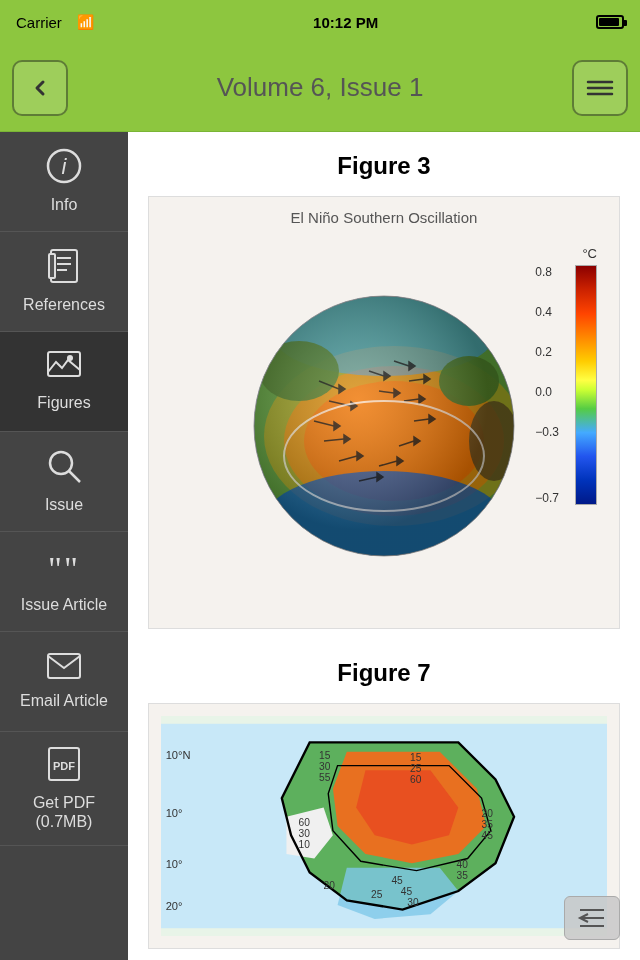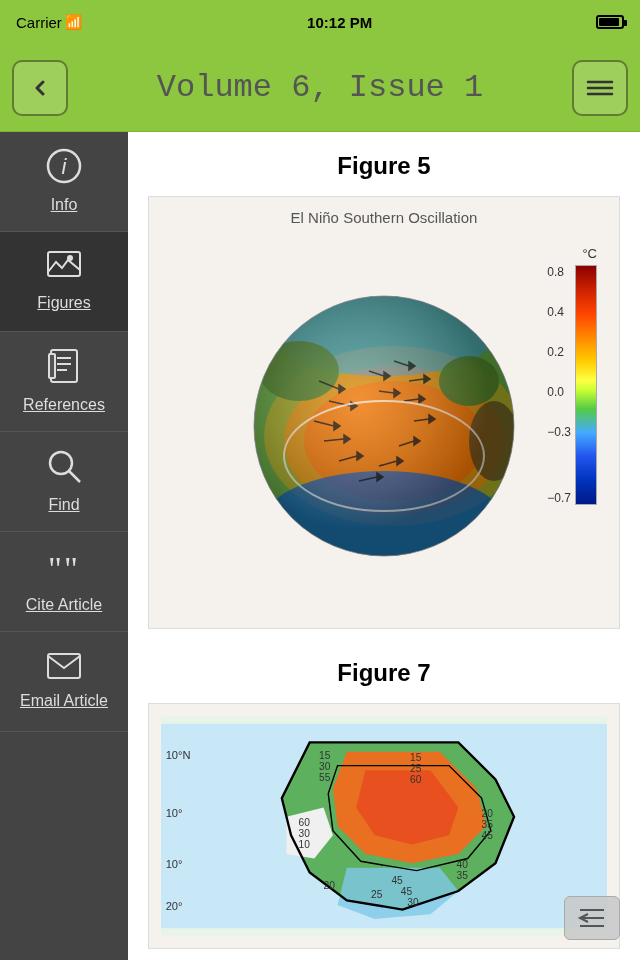--- a/index.html
+++ b/index.html
@@ -9,21 +9,21 @@
     
     .status-bar {
       width: 640px;
       height: 44px;
       background: #8dc63f;
       display: flex;
       align-items: center;
       justify-content: space-between;
       padding: 0 16px;
     }
-    .status-left { display: flex; align-items: center; gap: 4px; font-size: 15px; color: #000; font-weight: 500; }
+    .status-left { display: flex; align-items: center; gap: 16px; font-size: 15px; color: #000; font-weight: 500; }
     .status-center { font-size: 15px; color: #000; font-weight: 700; }
     .status-right { display: flex; align-items: center; gap: 6px; }
     .battery-icon { width: 28px; height: 14px; border: 2px solid #000; border-radius: 3px; position: relative; padding: 1px; }
     .battery-icon::after { content: ''; position: absolute; right: -5px; top: 3px; width: 3px; height: 6px; background: #000; border-radius: 0 1px 1px 0; }
     .battery-fill { height: 100%; width: 90%; background: #000; border-radius: 1px; }
 
     
     .nav-bar {
       width: 640px;
       height: 88px;
@@ -38,21 +38,21 @@
       width: 56px;
       height: 56px;
       border: 2px solid rgba(0,0,0,0.4);
       border-radius: 10px;
       background: rgba(255,255,255,0.15);
       display: flex;
       align-items: center;
       justify-content: center;
       cursor: pointer;
     }
-    .nav-title { font-size: 32px; color: #555; font-weight: 400; font-family: Liberation Mono, monospace; }
+    .nav-title { font-size: 26px; color: #555; font-weight: 400; }
 
     
     .main-layout {
       display: flex;
       width: 640px;
       height: 828px;
     }
 
     
     .sidebar {
@@ -75,21 +75,20 @@
       min-height: 100px;
     }
     .sidebar-item.active {
       background: #333;
     }
     .sidebar-item-label {
       font-size: 16px;
       color: #ddd;
       text-align: center;
       line-height: 1.2;
-      text-decoration: underline;
     }
     .sidebar-icon {
       color: #ddd;
       font-size: 32px;
       line-height: 1;
     }
 
     
     .content-area {
       flex: 1;
@@ -199,81 +198,90 @@
     <div class="sidebar-item">
       <span class="sidebar-icon">
         <svg width="36" height="36" viewBox="0 0 36 36" fill="none" stroke="#ddd" stroke-width="2.5">
           <circle cx="18" cy="18" r="16"></circle>
           <text x="18" y="26" text-anchor="middle" fill="#ddd" font-size="22" font-style="italic" stroke="none">i</text>
         </svg>
       </span>
       <span class="sidebar-item-label">Info</span>
     </div>
 
-    <div class="sidebar-item active">
-      <span class="sidebar-icon">
-        <svg width="36" height="32" viewBox="0 0 36 32" fill="none" stroke="#ddd" stroke-width="2">
-          <rect x="2" y="2" width="32" height="24" rx="2"></rect>
-          <polyline points="2,22 10,12 16,18 22,10 34,20" stroke="#ddd" stroke-width="2" fill="none"></polyline>
-          <circle cx="24" cy="8" r="3" fill="#ddd" stroke="none"></circle>
-        </svg>
-      </span>
-      <span class="sidebar-item-label">Figures</span>
-    </div>
-
     <div class="sidebar-item">
       <span class="sidebar-icon">
         <svg width="34" height="36" viewBox="0 0 34 36" fill="none" stroke="#ddd" stroke-width="2">
           <rect x="4" y="2" width="26" height="32" rx="2"></rect>
           <line x1="10" y1="10" x2="24" y2="10"></line>
           <line x1="10" y1="16" x2="24" y2="16"></line>
           <line x1="10" y1="22" x2="20" y2="22"></line>
           <rect x="2" y="6" width="6" height="24" rx="1" fill="#555" stroke="#ddd"></rect>
         </svg>
       </span>
       <span class="sidebar-item-label">References</span>
     </div>
 
+    <div class="sidebar-item active">
+      <span class="sidebar-icon">
+        <svg width="36" height="32" viewBox="0 0 36 32" fill="none" stroke="#ddd" stroke-width="2">
+          <rect x="2" y="2" width="32" height="24" rx="2"></rect>
+          <polyline points="2,22 10,12 16,18 22,10 34,20" stroke="#ddd" stroke-width="2" fill="none"></polyline>
+          <circle cx="24" cy="8" r="3" fill="#ddd" stroke="none"></circle>
+        </svg>
+      </span>
+      <span class="sidebar-item-label">Figures</span>
+    </div>
+
 
     <div class="sidebar-item">
       <span class="sidebar-icon">
         <svg width="36" height="36" viewBox="0 0 36 36" fill="none" stroke="#ddd" stroke-width="2.5">
           <circle cx="15" cy="15" r="11"></circle>
           <line x1="23" y1="23" x2="34" y2="34"></line>
         </svg>
       </span>
-      <span class="sidebar-item-label">Find</span>
+      <span class="sidebar-item-label">Issue</span>
     </div>
 
     <div class="sidebar-item">
       <span class="sidebar-icon">
         <svg width="36" height="36" viewBox="0 0 36 36" fill="#ddd" stroke="none">
           <text x="2" y="32" font-size="34" font-family="Georgia, serif">"</text>
           <text x="18" y="32" font-size="34" font-family="Georgia, serif">"</text>
         </svg>
       </span>
-      <span class="sidebar-item-label">Cite Article</span>
+      <span class="sidebar-item-label">Issue Article</span>
     </div>
 
     <div class="sidebar-item">
       <span class="sidebar-icon">
         <svg width="36" height="28" viewBox="0 0 36 28" fill="none" stroke="#ddd" stroke-width="2">
           <rect x="2" y="2" width="32" height="24" rx="2"></rect>
           <polyline points="2,4 18,16 34,4"></polyline>
         </svg>
       </span>
       <span class="sidebar-item-label">Email Article</span>
     </div>
 
+    <div class="sidebar-item">
+      <span class="sidebar-icon">
+        <svg width="34" height="36" viewBox="0 0 34 36" fill="none" stroke="#ddd" stroke-width="2">
+          <rect x="2" y="2" width="30" height="32" rx="2"></rect>
+          <text x="17" y="24" text-anchor="middle" fill="#ddd" font-size="11" font-weight="bold" stroke="none">PDF</text>
+        </svg>
+      </span>
+      <span class="sidebar-item-label">Get PDF<br>(0.7MB)</span>
+    </div>
 
   </div>
 
   <div class="content-area" style="position:relative;">
 
-    <div class="figure-title">Figure 5</div>
+    <div class="figure-title">Figure 3</div>
 
     <div class="figure-box">
       <div class="figure-caption">El Niño Southern Oscillation</div>
       <div class="figure1-container">
 
         <svg width="290" height="290" viewBox="0 0 290 290">
           <defs>
             <radialGradient id="globeGrad" cx="40%" cy="40%">
               <stop offset="0%" stop-color="#fff" stop-opacity="0.2"></stop>
               <stop offset="100%" stop-color="#000" stop-opacity="0.3"></stop>
@@ -337,21 +345,21 @@
           </g>
 
           <circle cx="145" cy="145" r="130" fill="none" stroke="#999" stroke-width="1"></circle>
 
           <circle cx="145" cy="145" r="130" fill="url(#globeGrad)"></circle>
         </svg>
 
         <div style="position:absolute; right:10px; top:10px; display:flex; flex-direction:column; align-items:flex-end; gap:0;">
           <span style="font-size:13px; color:#333; margin-bottom:4px;">°C</span>
           <div style="display:flex; flex-direction:row; align-items:stretch; height:240px;">
-            <div style="display:flex; flex-direction:column; justify-content:space-between; padding-right:4px; font-size:12px; color:#333;">
+            <div style="display:flex; flex-direction:column; justify-content:space-between; padding-right:16px; font-size:12px; color:#333;">
               <span>0.8</span>
               <span>0.4</span>
               <span>0.2</span>
               <span>0.0</span>
               <span>−0.3</span>
               <span></span>
               <span>−0.7</span>
             </div>
             <div style="width:22px; height:240px; background: linear-gradient(to bottom, #8b0000 0%, #cc2200 10%, #ff4400 20%, #ff8800 30%, #ffcc00 40%, #ffff44 48%, #ccff33 52%, #55cc44 60%, #44aaff 70%, #2255ee 80%, #0033bb 90%, #001988 100%); border:1px solid #aaa;"></div>
           </div>

